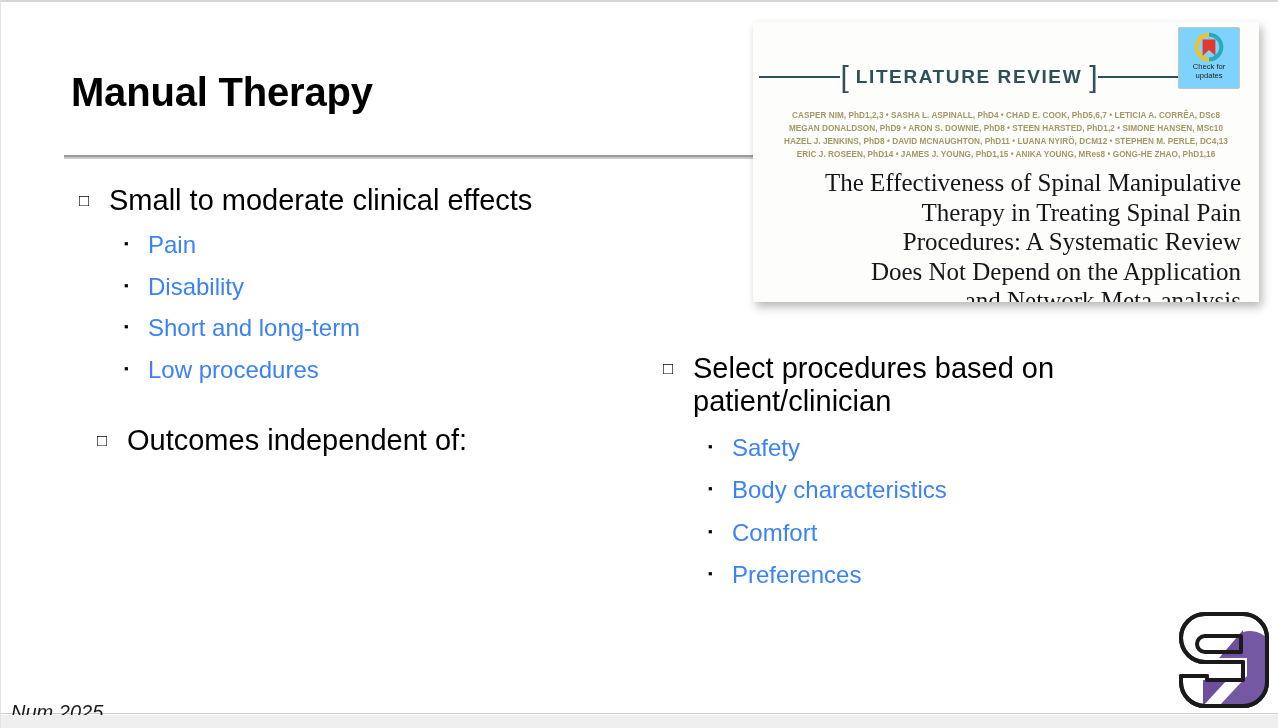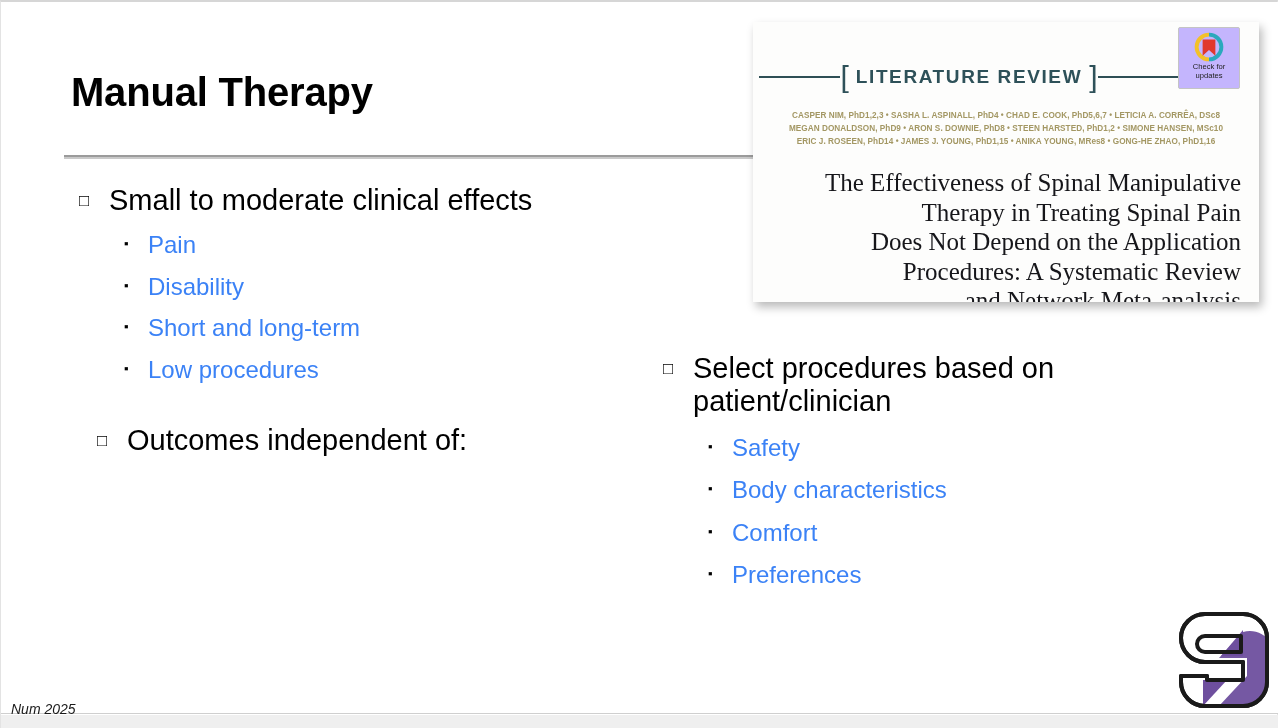--- a/index.html
+++ b/index.html
@@ -179,21 +179,21 @@
     color: #16161a;
   }
 
   
   #crossmark {
     position: absolute;
     right: 19px;
     top: 5px;
     width: 62px;
     height: 62px;
-    background: #c4b5fd;
+    background: #7dd3fc;
     border: 1px solid #c4c4c4;
     border-radius: 2px;
     display: flex;
     flex-direction: column;
     align-items: center;
     justify-content: flex-start;
     padding-top: 4px;
     box-sizing: border-box;
   }
   #cm-text {
@@ -202,21 +202,21 @@
     line-height: 1.15;
     text-align: center;
     margin-top: 1px;
   }
 
   
   #footer {
     position: absolute;
     left: 10px;
     top: 699px;
-    font-size: 14px;
+    font-size: 20px;
     font-style: italic;
     color: #1a1a1a;
   }
 
   
   #logo {
     position: absolute;
     left: 1174px;
     top: 608px;
     width: 96px;
@@ -295,28 +295,29 @@
         <span class="jr-rule"></span>
         <span class="jr-brk">[</span>
         <span id="jr-label">LITERATURE REVIEW</span>
         <span class="jr-brk">]</span>
         <span class="jr-rule"></span>
       </div>
 
       <div id="jr-authors">
         <div>CASPER NIM, PhD1,2,3  •  SASHA L. ASPINALL, PhD4  •  CHAD E. COOK, PhD5,6,7  •  LETICIA A. CORRÊA, DSc8</div>
         <div>MEGAN DONALDSON, PhD9  •  ARON S. DOWNIE, PhD8  •  STEEN HARSTED, PhD1,2  •  SIMONE HANSEN, MSc10</div>
+        <div>HAZEL J. JENKINS, PhD8  •  DAVID MCNAUGHTON, PhD11  •  LUANA NYIRÖ, DCM12  •  STEPHEN M. PERLE, DC4,13</div>
         <div>ERIC J. ROSEEN, PhD14  •  JAMES J. YOUNG, PhD1,15  •  ANIKA YOUNG, MRes8  •  GONG-HE ZHAO, PhD1,16</div>
       </div>
 
       <div id="jr-title">
         <div>The Effectiveness of Spinal Manipulative</div>
         <div>Therapy in Treating Spinal Pain</div>
+        <div>Procedures: A Systematic Review</div>
         <div>Does Not Depend on the Application</div>
-        <div>Procedures: A Systematic Review</div>
         <div>and Network Meta-analysis</div>
       </div>
 
       <div id="crossmark">
         <svg width="30" height="30" viewBox="0 0 40 40">
           <path d="M20 3.5 A16.5 16.5 0 0 0 20 36.5" fill="none" stroke="#f3c129" stroke-width="5.2"></path>
           <path d="M20 3.5 A16.5 16.5 0 0 1 20 36.5" fill="none" stroke="#2aa9bd" stroke-width="5.2"></path>
           <path d="M11.5 10 H28.5 V31.5 L20 24 L11.5 31.5 Z" fill="#e1392d"></path>
         </svg>
         <div id="cm-text">

